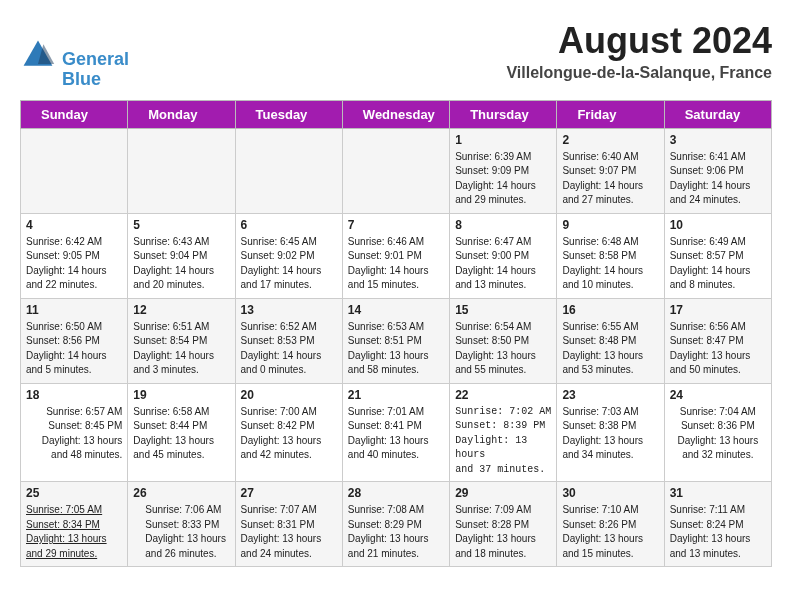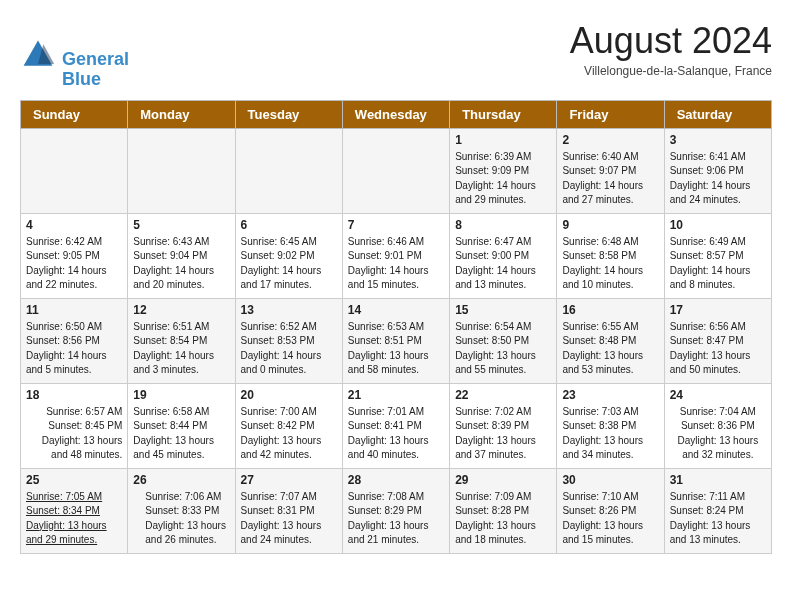--- a/index.html
+++ b/index.html
@@ -33,39 +33,40 @@
     }
     .logo-icon {
       width: 36px;
       height: 36px;
     }
     .title-block {
       text-align: right;
     }
     .month-year {
       font-size: 36px;
-      font-weight: normal;
+      font-weight: bold;
       color: #222;
     }
     .location {
-      font-size: 12px;
+      font-size: 16px;
       color: #444;
       margin-top: 2px;
+      font-weight: bold;
     }
     table {
       width: 100%;
       border-collapse: collapse;
       table-layout: fixed;
     }
     thead tr th {
-      background-color: #a16207;
+      background-color: #a21caf;
       color: #fff;
       font-size: 13px;
       font-weight: bold;
-      padding: 6px 12px;
+      padding: 6px 20px;
       text-align: left;
       border: 1px solid #bbb;
     }
     tbody tr td {
       border: 1px solid #ccc;
       vertical-align: top;
       padding: 4px 5px;
       font-size: 10.5px;
       color: #222;
       height: 85px;
@@ -277,21 +278,21 @@
         </td>
         <td>
           <span class="day-num">21</span>
           <div class="day-info" style="white-space: pre-line;">Sunrise: 7:01 AM
 Sunset: 8:41 PM
 Daylight: 13 hours
 and 40 minutes.</div>
         </td>
         <td>
           <span class="day-num">22</span>
-          <div class="day-info" style="white-space: pre-line;">Sunrise: 7:02 AM
+          <div class="day-info" style="white-space: pre-line; font-family: Liberation Mono, monospace;">Sunrise: 7:02 AM
 Sunset: 8:39 PM
 Daylight: 13 hours
 and 37 minutes.</div>
         </td>
         <td>
           <span class="day-num">23</span>
           <div class="day-info" style="white-space: pre-line;">Sunrise: 7:03 AM
 Sunset: 8:38 PM
 Daylight: 13 hours
 and 34 minutes.</div>

